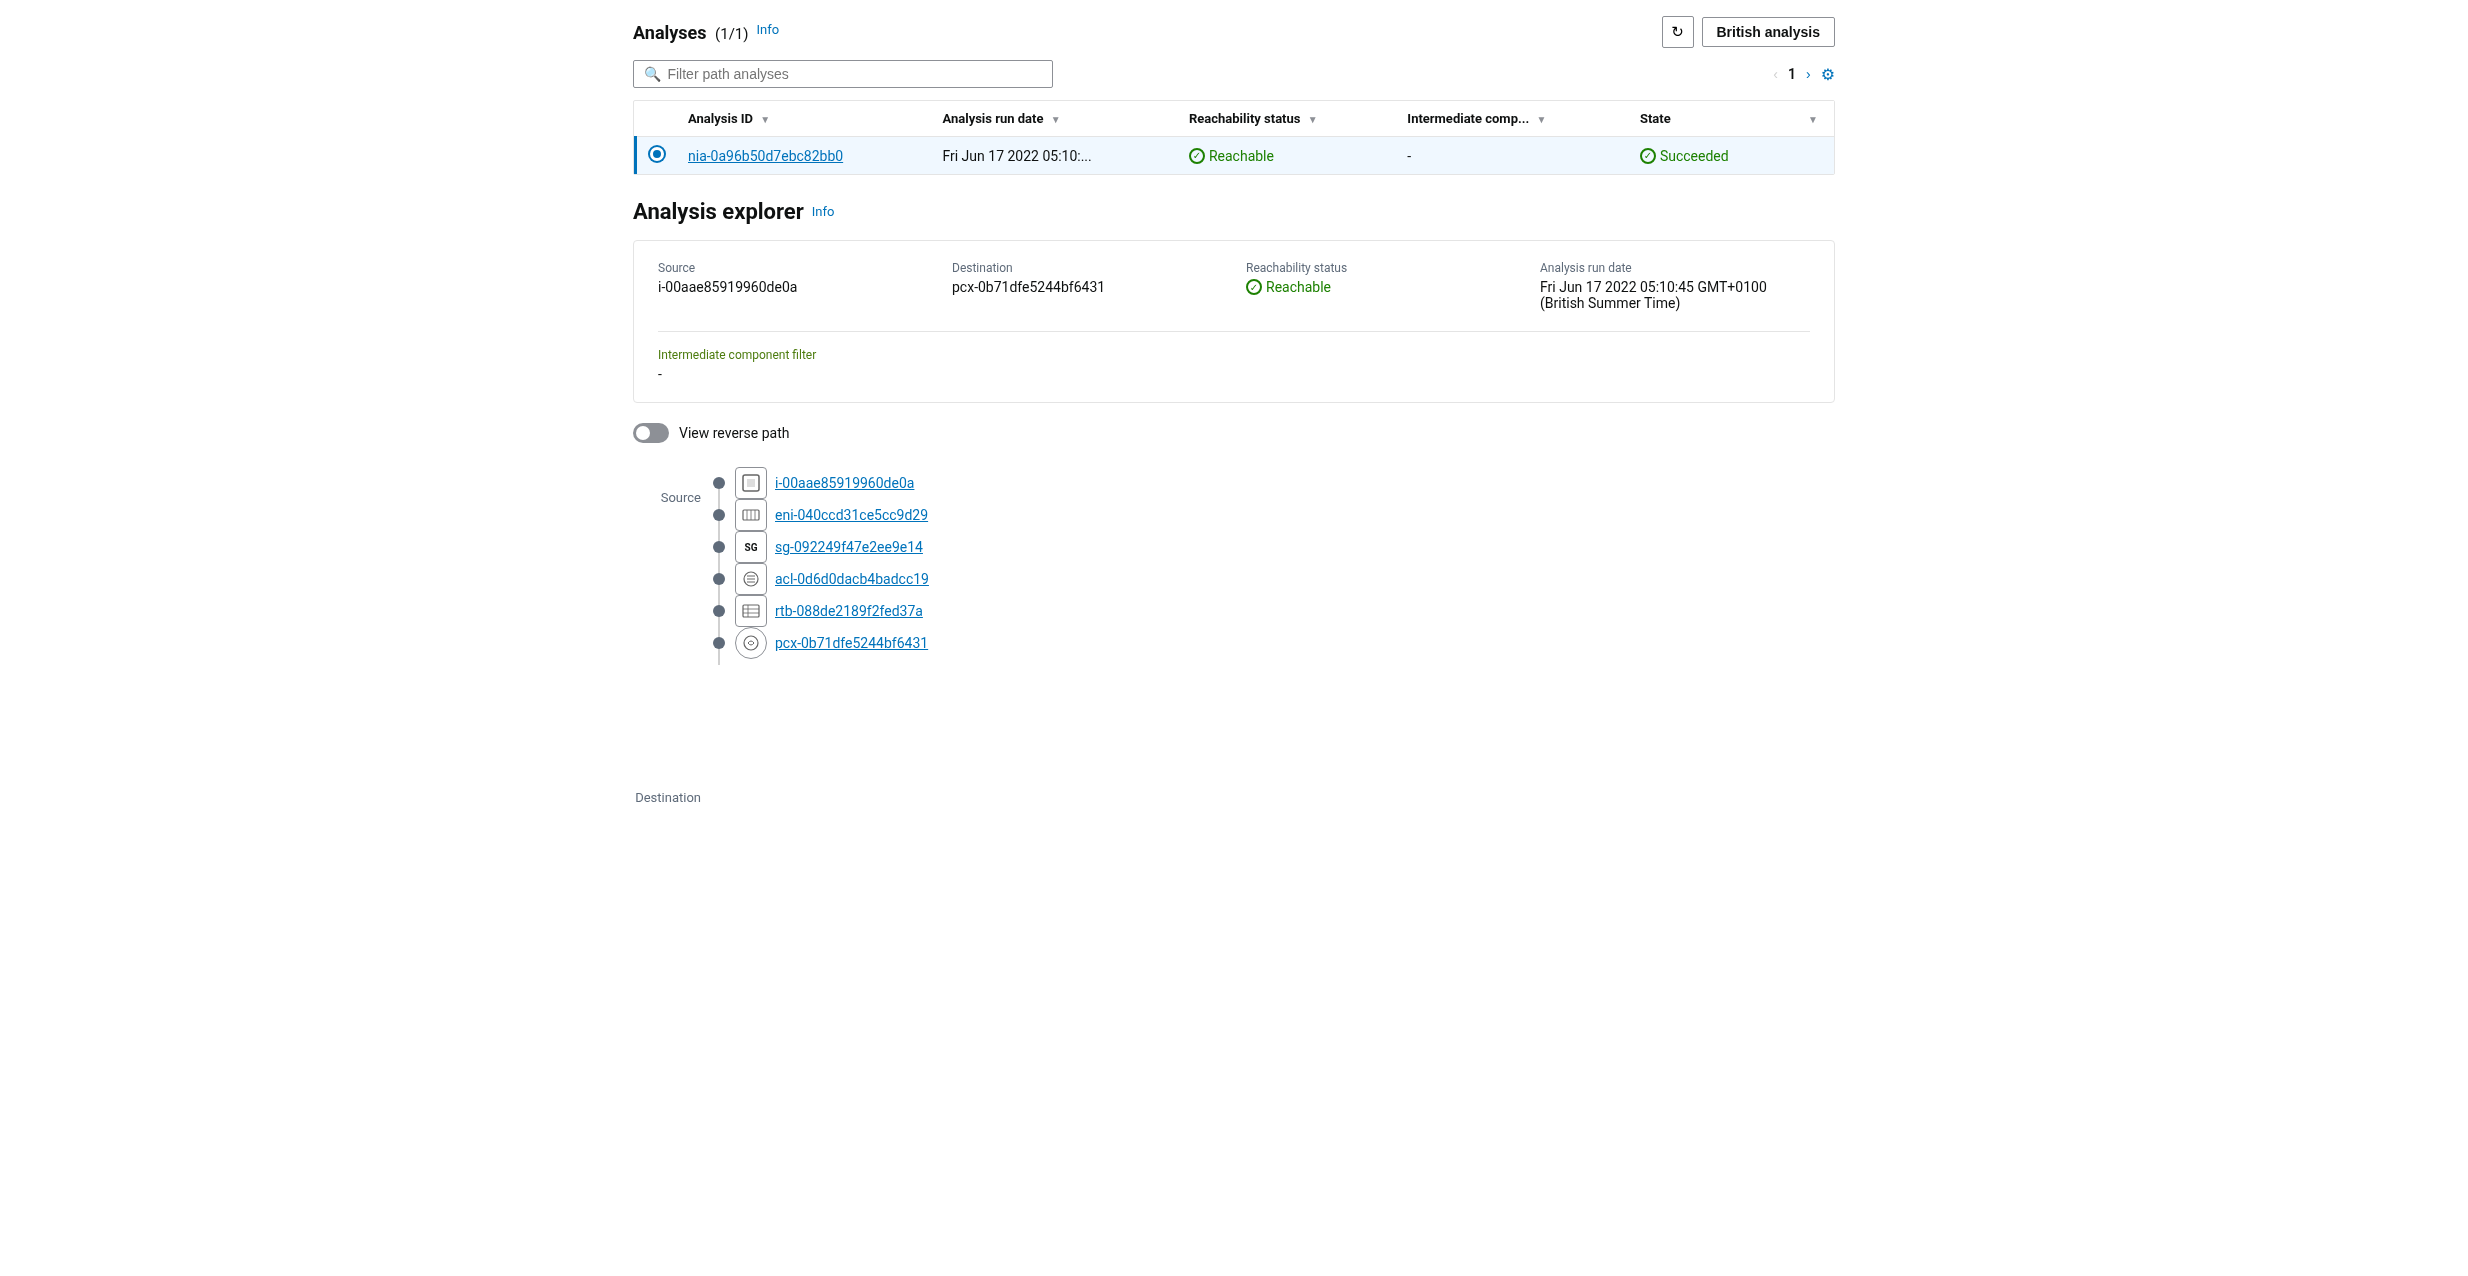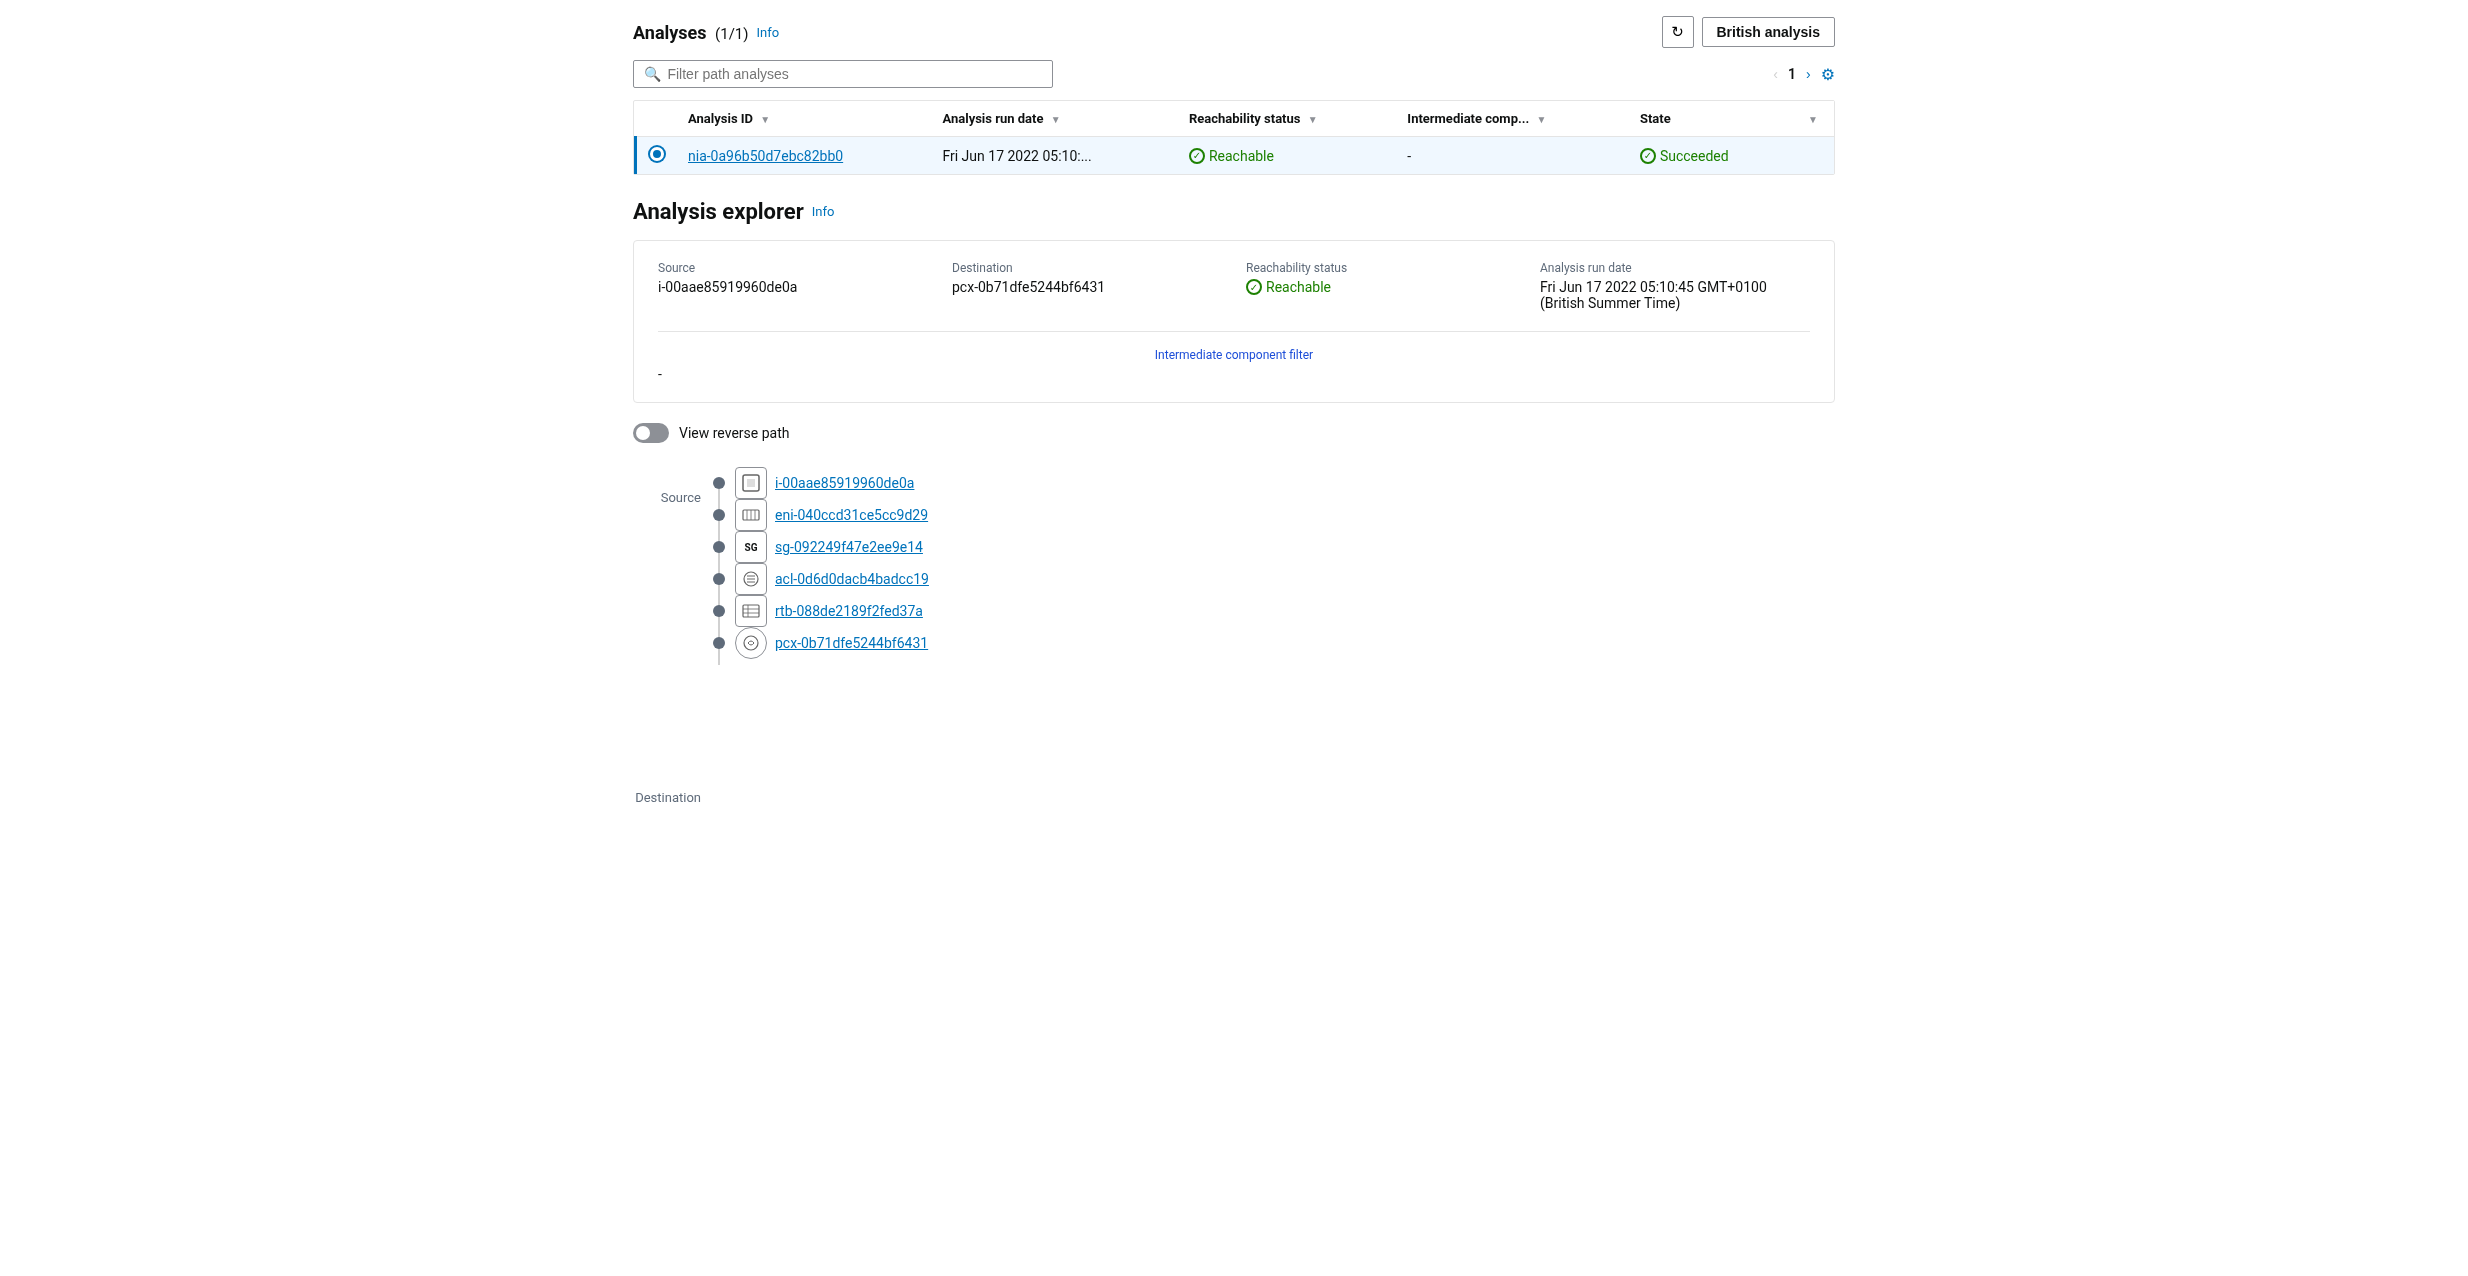--- a/index.html
+++ b/index.html
@@ -16,21 +16,20 @@
     }
     
     .header {
       display: flex;
       align-items: center;
       justify-content: space-between;
       margin-bottom: 12px;
     }
     .header-left {
       display: flex;
-      align-items: center;
       gap: 8px;
     }
     .header-title {
       font-size: 18px;
       font-weight: 700;
       color: #0f1111;
     }
     .info-link {
       color: #0073bb;
       font-size: 13px;
@@ -230,24 +229,23 @@
       font-size: 14px;
       color: #0f1111;
     }
     .info-card-sep {
       border: none;
       border-top: 1px solid #e4e4e4;
       margin: 16px 0;
     }
     .intermediate-filter label {
       font-size: 12px;
-      color: #1d4ed8;
+      color: #4d7c0f;
       display: block;
       margin-bottom: 4px;
-      text-align: center;
     }
     .intermediate-filter .value {
       font-size: 14px;
     }
 
     
     .toggle-row {
       display: flex;
       align-items: center;
       gap: 10px;

